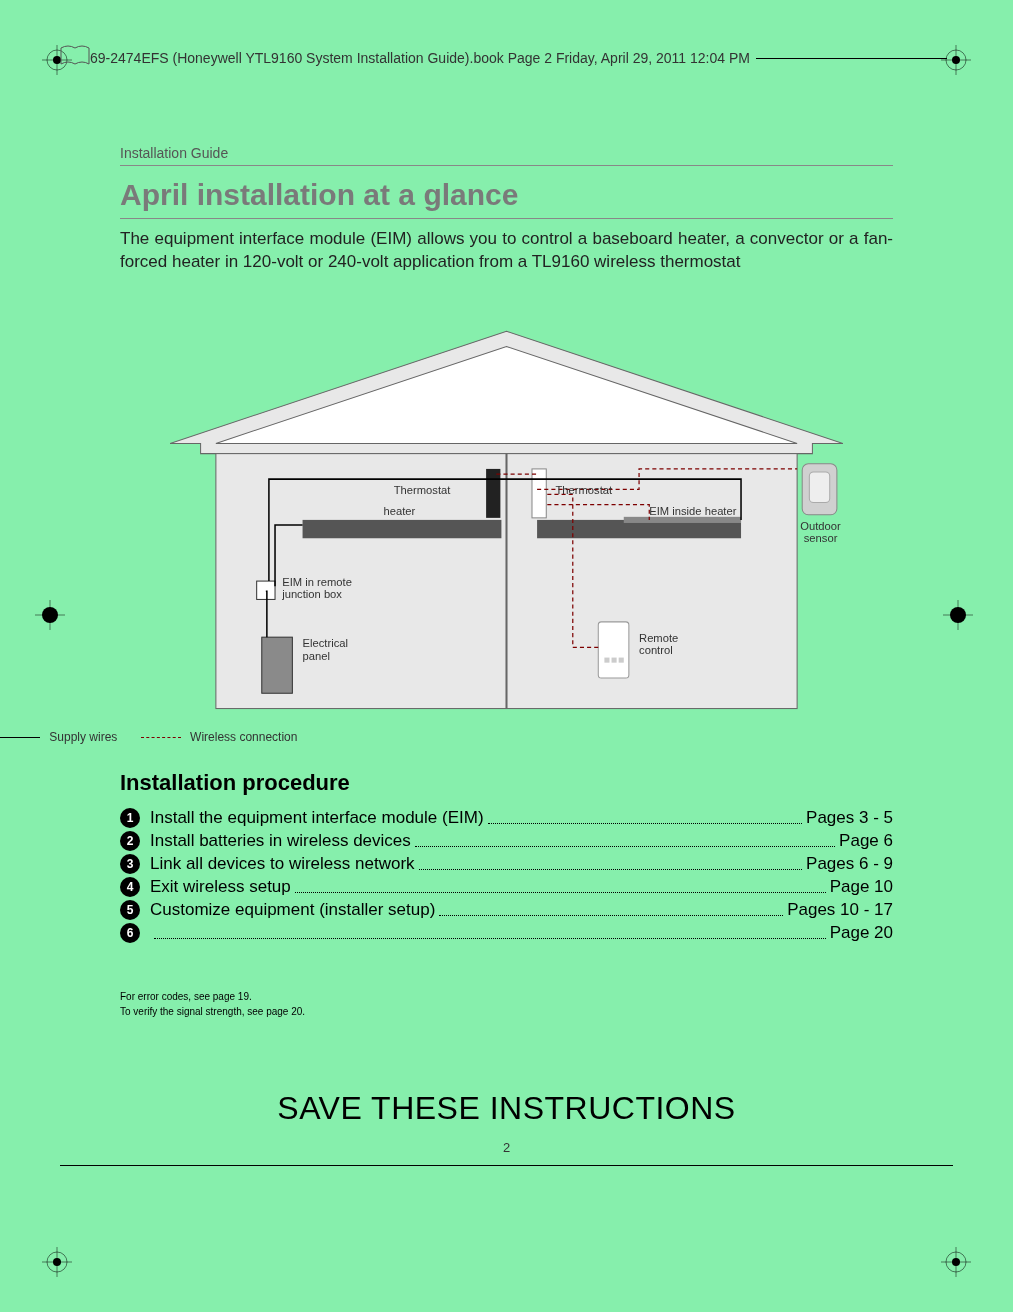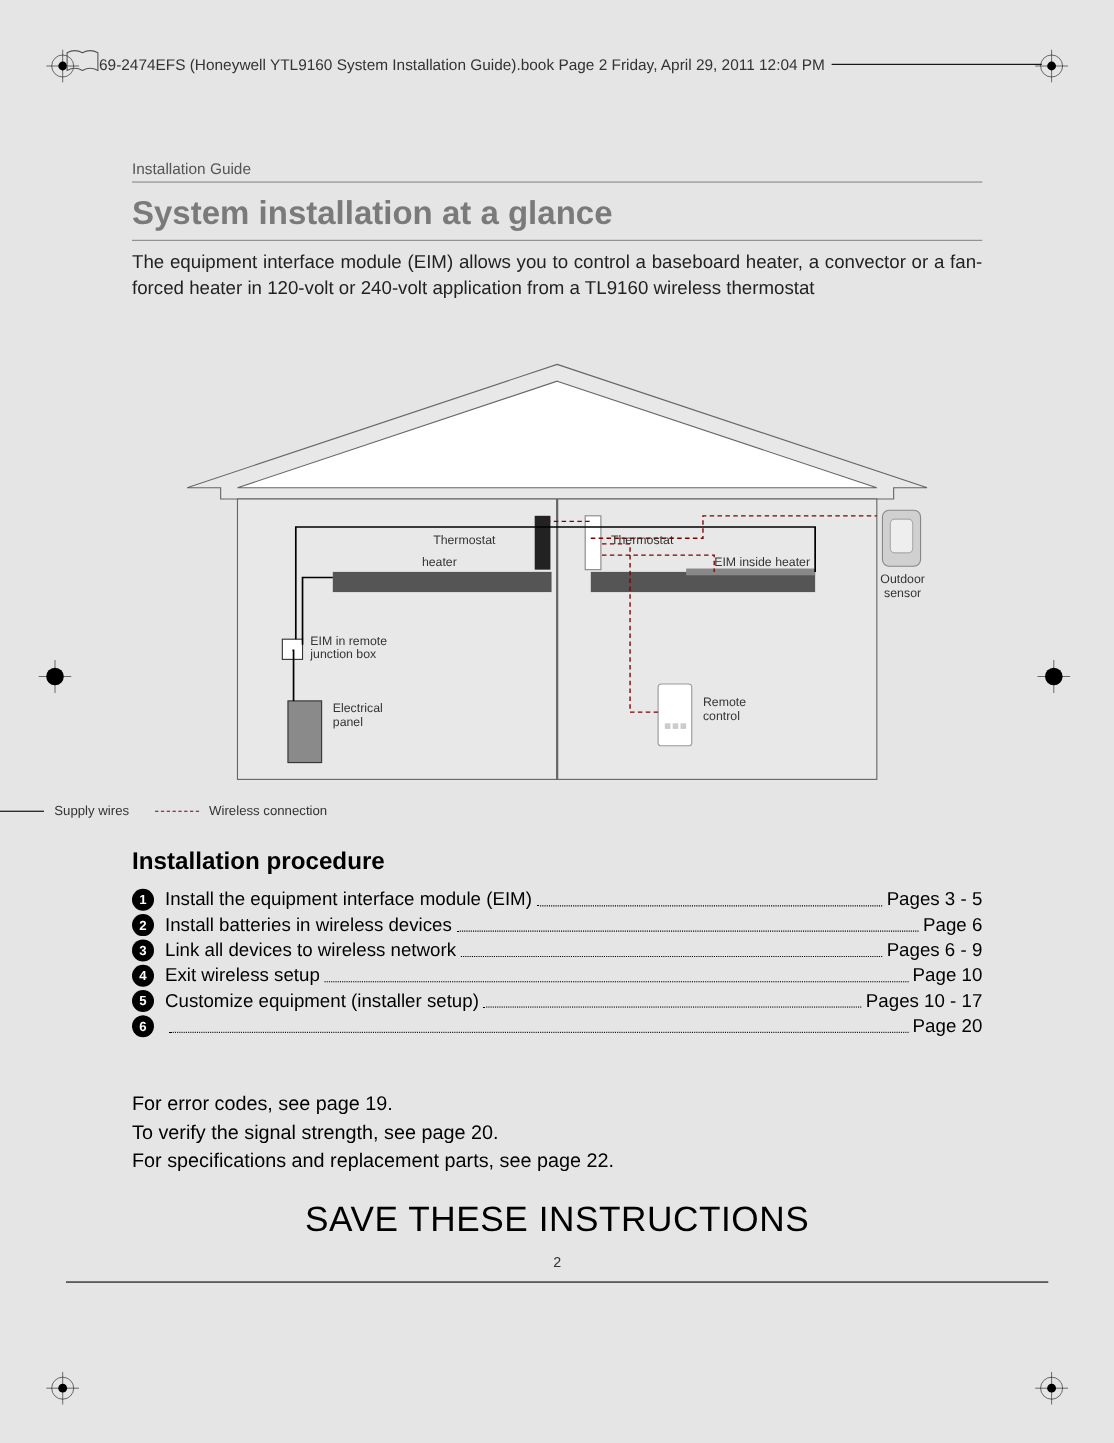--- a/index.html
+++ b/index.html
@@ -1,16 +1,16 @@
 <!DOCTYPE html>
 <html><head>
 <meta charset="utf-8">
 <style>
   html,body{margin:0;padding:0;background:#fff;font-family:Arial,Helvetica,sans-serif;color:#000}
-  .page{width:1013px;height:1312px;position:relative;background:#e5e5e5;overflow:hidden}
+  .page{width:1013px;height:1312px;position:relative;background:#86efac;overflow:hidden}
   .reg{position:absolute;width:30px;height:30px}
   .reg svg{width:100%;height:100%}
   .tl{top:45px;left:42px}
   .tr{top:45px;right:42px}
   .ml{top:600px;left:35px}
   .mr{top:600px;right:40px}
   .bl{bottom:35px;left:42px}
   .br{bottom:35px;right:42px}
   
   .topbar{position:absolute;left:60px;right:60px;top:45px;display:flex;align-items:center}
@@ -29,21 +29,21 @@
   
   .subhead{position:absolute;left:120px;top:770px;font-size:22px;font-weight:bold;color:#000}
   
   .proc{position:absolute;left:120px;right:120px;top:805px}
   .proc .row{display:flex;align-items:center;margin:3px 0;font-size:17px}
   .proc .num{width:20px;height:20px;border-radius:50%;background:#000;color:#fff;display:flex;align-items:center;justify-content:center;font-size:12px;font-weight:bold;margin-right:10px;flex-shrink:0}
   .proc .label{white-space:nowrap}
   .proc .dots{flex:1;border-bottom:1.5px dotted #000;margin:0 4px;position:relative;top:5px}
   .proc .pg{white-space:nowrap}
   
-  .notes{position:absolute;left:120px;right:120px;top:990px;font-size:18px;line-height:1.45;color:#000}
+  .notes{position:absolute;left:120px;right:120px;top:990px;font-size:10px;line-height:1.45;color:#000}
   
   .save{position:absolute;left:0;right:0;top:1090px;text-align:center;font-size:32px;letter-spacing:0.5px}
   .pagenum{position:absolute;left:0;right:0;top:1140px;text-align:center;font-size:13px;color:#333}
   .bottom-line{position:absolute;left:60px;right:60px;top:1165px;border-top:0.5px solid #000}
   
   .legend{position:absolute;left:0;right:0;top:730px;text-align:left;font-size:12px;color:#333}
   .legend .sw{display:inline-block;width:40px;border-top:1.5px solid #000;vertical-align:middle;margin-right:6px}
   .legend .wc{display:inline-block;width:40px;border-top:1.5px dashed #7d0000;vertical-align:middle;margin:0 6px 0 20px}
 </style>
 </head>
@@ -90,21 +90,21 @@
     <span><svg width="30" height="22" viewBox="0 0 30 22">
           <path d="M1 3 Q8 -1 15 3 Q22 -1 29 3 V19 Q22 15 15 19 Q8 15 1 19 Z" fill="none" stroke="#555" stroke-width="1"></path>
         </svg></span>
     <span class="txt">69-2474EFS (Honeywell YTL9160 System Installation Guide).book  Page 2  Friday, April 29, 2011  12:04 PM</span>
     <span class="hline"></span>
   </div>
 
   <div class="runhead">Installation Guide</div>
   <div class="runhead-line"></div>
 
-  <div class="title">System installation at a glance</div>
+  <div class="title">April installation at a glance</div>
   <div class="title-line"></div>
 
   <div class="intro">The equipment interface module (EIM) allows you to control a baseboard heater, a convector or a fan-forced heater in 120-volt or 240-volt application from a TL9160 wireless thermostat</div>
 
   <div class="diagram">
     <svg viewBox="0 0 660 400" width="100%" height="100%">
 
       <polygon points="330,10 660,120 630,120 630,130 30,130 30,120 0,120" fill="#e8e8e8" stroke="#666" stroke-width="1"></polygon>
       <polygon points="330,25 615,120 45,120" fill="#fff" stroke="#666" stroke-width="1"></polygon>
 
@@ -195,20 +195,19 @@
     <div class="row">
         <span class="num">6</span>
         <span class="dots"></span>
         <span class="pg">Page 20</span>
       </div>
   </div>
 
   <div class="notes">
     <div>For error codes, see page 19.</div>
     <div>To verify the signal strength, see page 20.</div>
-    <div>For specifications and replacement parts, see page 22.</div>
   </div>
 
   <div class="save">SAVE THESE INSTRUCTIONS</div>
   <div class="pagenum">2</div>
   <div class="bottom-line"></div>
 
 </div>
 
 </body></html>

